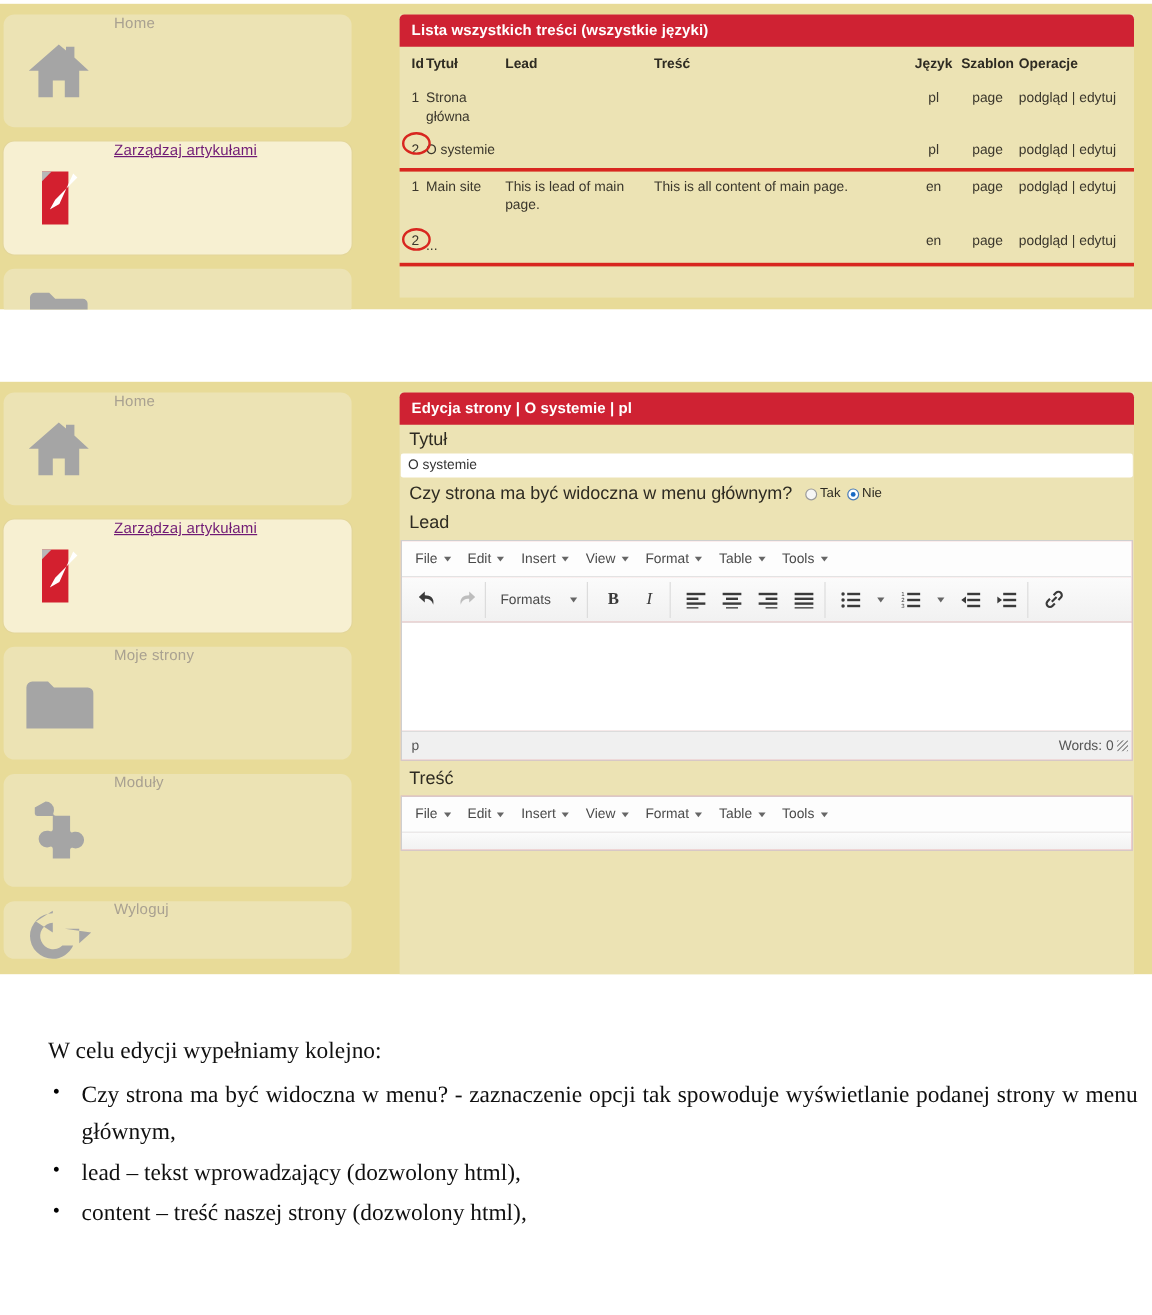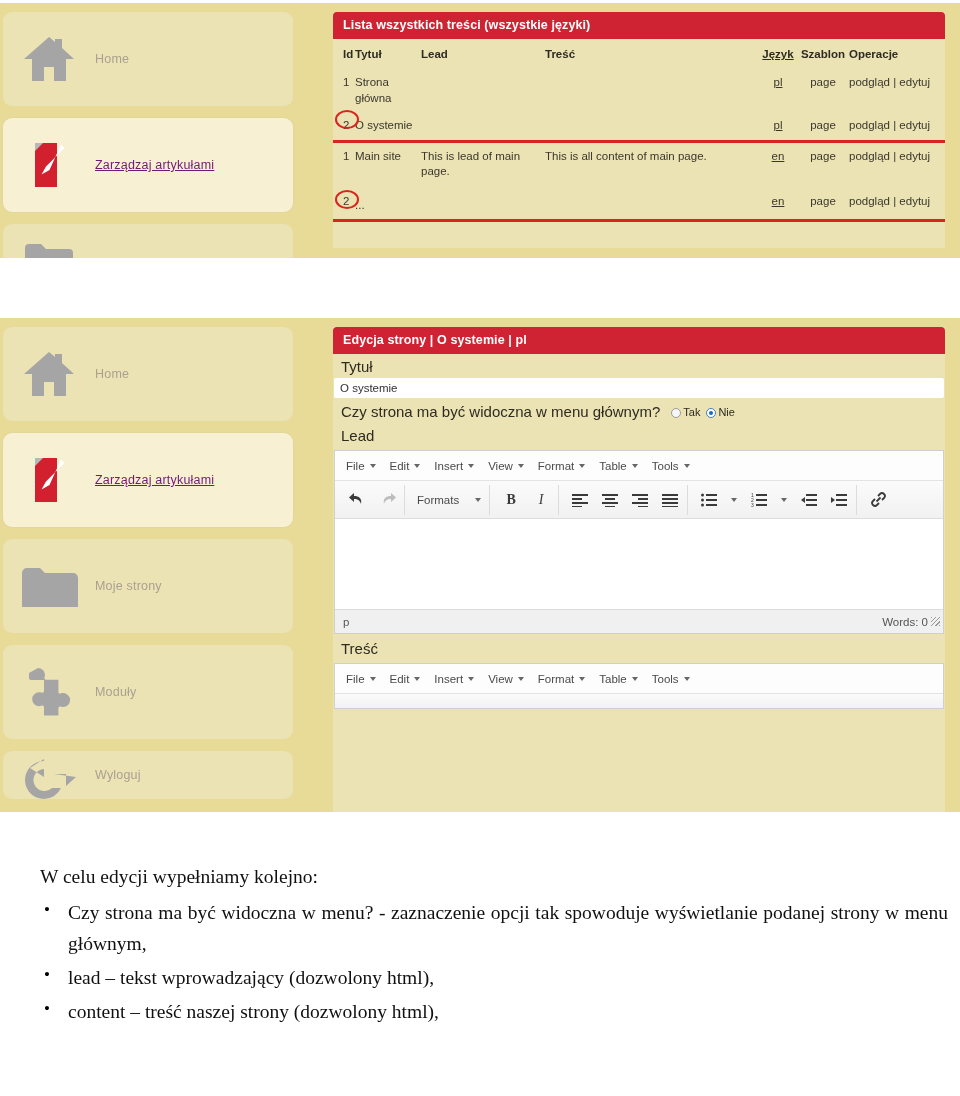--- a/index.html
+++ b/index.html
@@ -13,21 +13,21 @@
 
   
   .shot { position:absolute; left:0; overflow:hidden; }
   .shot-bg { position:absolute; inset:0; background:#e8db98; }
 
   
   .sidebar { position:absolute; top:0; left:3px; width:290px; }
   .side-item {
     position:relative; height:94px; margin:0 0 12px 0;
     background:#ece3b4; border-radius:9px;
-    display:flex; align-items:center;
+    display:flex; 
   }
   .side-item.active {
     background:#f7f0d2;
     box-shadow:0 0 0 1px #e3d69a;
   }
   .side-ico { width:92px; height:94px; display:flex; align-items:center; justify-content:center; flex:0 0 92px;}
   .side-label { font-size:12.5px; color:#a9a191; letter-spacing:.2px; }
   .side-item.active .side-label { color:#701a75;text-decoration:underline; }
 
   
@@ -47,21 +47,21 @@
     text-align:left; padding:9px 0 9px 0; vertical-align:top;
   }
   table.ctable td {
     font-size:11.5px; color:#3b372c; padding:6px 0 6px 0; vertical-align:top;
     line-height:1.35;
   }
   .c-id    { width:22px; padding-left:10px !important; }
   .c-tytul { width:66px; }
   .c-lead  { width:124px; padding-right:10px; }
   .c-tresc { width:auto; }
-  .c-jezyk { width:38px; text-align:center !important;text-decoration:underline;}
+  .c-jezyk { width:38px; text-align:center !important;}
   .c-szab  { width:52px; text-align:center !important;}
   .c-oper  { width:96px; text-align:left !important; white-space:nowrap;}
   .row-marked { position:relative; }
   .ellipse {
     position:absolute; left:2px; top:-2px; width:24px; height:19px;
     border:2.5px solid #d8261f; border-radius:50%;
   }
   .uline { height:3px; background:#d8261f; }
 
   

